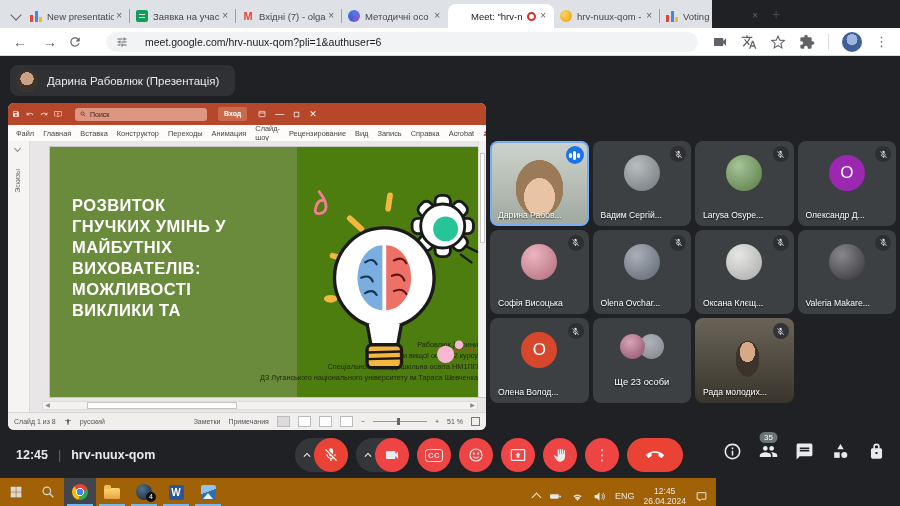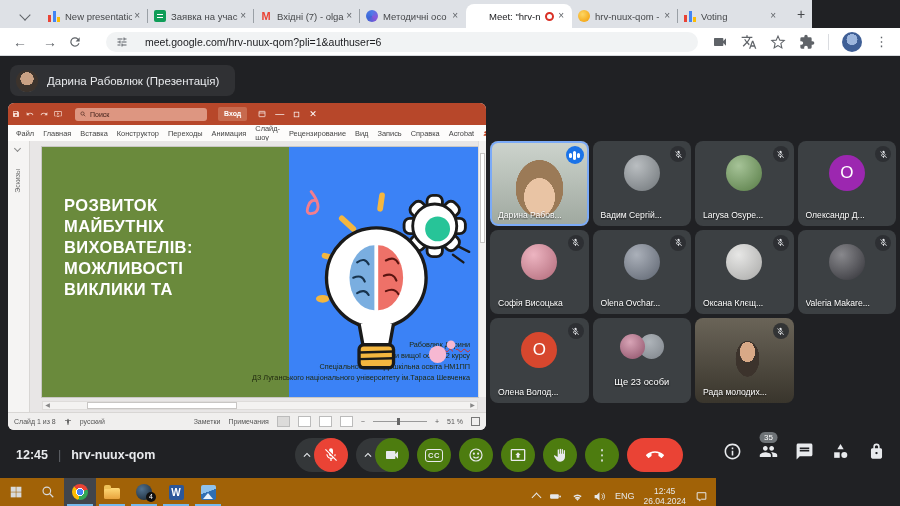--- a/index.html
+++ b/index.html
@@ -2,21 +2,21 @@
 <html><head>
 <meta charset="utf-8">
 <style>
   *{box-sizing:border-box;margin:0;padding:0;font-family:"Liberation Sans",sans-serif}
   html,body{width:900px;height:506px;overflow:hidden}
   body{position:relative;background:#202124}
   button{border:none;background:none;cursor:pointer;font-family:inherit}
   svg{display:block}
 
   
-  .tabstrip{position:absolute;left:0;top:0;width:812px;height:28px;background:#dee1e6;display:flex;align-items:flex-end}
+  .tabstrip{position:absolute;left:0;top:0;width:712px;height:28px;background:#dee1e6;display:flex;align-items:flex-end}
   .tab-search{width:26px;height:20px;margin:0 4px 2px 12px;display:flex;align-items:center;justify-content:center;color:#5f6368;border-radius:50%}
   .chev-down{width:8px;height:8px;border-right:1.6px solid #5f6368;border-bottom:1.6px solid #5f6368;transform:rotate(45deg);margin-top:-3px}
   .tabs{display:flex;align-items:flex-end;height:28px}
   .tab{width:106px;height:24px;display:flex;align-items:center;padding:0 6px;border-radius:8px 8px 0 0;position:relative;color:#45474a;font-size:9.5px}
   .tab:not(.active)+.tab:not(.active)::before{content:"";position:absolute;left:-1px;top:5px;height:14px;width:1px;background:#9aa0a6}
   .tab.active{background:#fff;color:#202124}
   .tab .fav{width:12px;height:12px;flex:0 0 12px;margin-right:5px;position:relative}
   .tab .tab-title{flex:1;white-space:nowrap;overflow:hidden}
   .tab .tab-close{color:#5f6368;font-size:10px;padding:0 2px;line-height:1}
   .rec-dot{width:9px;height:9px;border-radius:50%;background:#fff;border:2.5px solid #d93025;margin:0 2px;flex:0 0 9px}
@@ -60,21 +60,21 @@
   .pp-signin{height:14px;background:#c76a4e;border-radius:2px;color:#fff;font-size:7px;font-weight:bold;padding:0 6px;line-height:14px;margin-left:6px}
   .pp-winbtns{display:flex;gap:9px;align-items:center;color:#fff;font-size:9px;margin-left:6px;padding-right:2px}
   .pp-menubar{height:16px;background:#fdfcfb;display:flex;align-items:center;gap:9px;padding:8px 8px;border-bottom:1px solid #e1dfde}
   .pp-menu-item{font-size:7.4px;color:#444}
   .pp-share{margin-left:auto;display:flex;align-items:center;gap:3px;color:#c4401c;font-size:7.4px;font-weight:bold}
   .pp-content{position:absolute;left:0;top:38px;width:478px;height:271px;background:#e8e6e6}
   .pp-thumbs{position:absolute;left:0;top:0;width:22px;height:271px;background:#f5f4f3;border-right:1px solid #d8d6d4}
   .pp-thumbs .vlabel{writing-mode:vertical-rl;transform:rotate(180deg);font-size:7px;color:#666;position:absolute;left:6px;top:28px}
   .pp-thumbs .chev-down{border-color:#888;position:absolute;left:7px;top:8px;width:5px;height:5px}
   
-  .slide{position:absolute;left:34px;top:6px;width:436px;height:250px;background:#3b82f6;box-shadow:0 0 0 1px #c9c7c4}
+  .slide{position:absolute;left:42px;top:6px;width:436px;height:250px;background:#4d7c0f;box-shadow:0 0 0 1px #c9c7c4}
   .slide-green{position:absolute;left:0;top:0;width:247px;height:250px;background:#6a8a3c}
   .slide-title{position:absolute;left:22px;top:48px;color:#fff;font-weight:bold;font-size:16.5px;line-height:21px;letter-spacing:.4px}
   .slide-credits{position:absolute;right:8px;bottom:14px;text-align:right;color:#20290f;font-size:7.3px;line-height:11px}
   .misspelled{text-decoration:underline wavy #d93025 1px}
   .illus{position:absolute;right:4px;top:8px}
   
   .hscroll{position:absolute;left:34px;top:260px;width:436px;height:9px;background:#f3f2f1;border:1px solid #dedcda;display:flex;align-items:center}
   .hthumb{position:absolute;left:44px;width:150px;height:7px;background:#fff;border:1px solid #c8c6c4}
   .harrow{width:9px;height:7px;color:#888;font-size:6px;line-height:7px;text-align:center}
   .harrow.right{margin-left:auto}
@@ -115,21 +115,21 @@
   .audiobadge i{width:2.5px;background:#fff;border-radius:2px;display:block}
   .audiobadge i:nth-child(1){height:5px}.audiobadge i:nth-child(2){height:9px}.audiobadge i:nth-child(3){height:5px}
 
   
   .meetbar{position:absolute;left:0;top:432px;width:900px;height:46px;background:#202124;display:flex;align-items:center}
   .meet-info{display:flex;align-items:center;gap:10px;padding-left:16px;color:#e8eaed;font-size:12.5px;font-weight:bold}
   .meet-info .sep{color:#5f6368;font-weight:normal}
   .controls{position:absolute;left:295px;top:6px;display:flex;align-items:center;gap:8px}
   .ctl-pill{display:flex;align-items:center;background:#343739;border-radius:18px;padding-left:5px}
   .ctl-chev{color:#e8eaed;width:14px;height:14px}
-  .circle{width:34px;height:34px;border-radius:50%;background:#4d7c0f;color:#e8eaed;display:flex;align-items:center;justify-content:center}
+  .circle{width:34px;height:34px;border-radius:50%;background:#ef4444;color:#e8eaed;display:flex;align-items:center;justify-content:center}
   .circle.red{background:#ea4335;color:#fff}
   .circle svg{width:16px;height:16px}
   .ccbox{border:1.5px solid #e8eaed;border-radius:3px;font-size:7.5px;font-weight:bold;padding:1px 2px;letter-spacing:.5px}
   .endcall{width:56px;height:34px;border-radius:17px;background:#ea4335;color:#fff;display:flex;align-items:center;justify-content:center}
   .endcall svg{width:18px;height:18px}
   .panel-btns{position:absolute;right:14px;top:10px;display:flex;align-items:center;gap:17px;color:#e8eaed}
   .panel-btns svg{width:19px;height:19px}
   .pplbtn{position:relative}
   .count-badge{position:absolute;top:-10px;left:50%;transform:translateX(-50%);background:#6e7377;color:#fff;font-size:8px;border-radius:8px;padding:1px 5px}
 
@@ -306,20 +306,21 @@
     <div class="pp-content">
       <div class="pp-thumbs">
         <span class="chev-down"></span>
         <span class="vlabel">Эскизы</span>
       </div>
 
       <div class="slide">
         <div class="slide-green"></div>
         <div class="slide-title">
             <div>РОЗВИТОК</div>
+            <div>ГНУЧКИХ УМІНЬ У</div>
             <div>МАЙБУТНІХ</div>
             <div>ВИХОВАТЕЛІВ:</div>
             <div>МОЖЛИВОСТІ</div>
             <div>ВИКЛИКИ ТА</div>
           </div>
         <div class="slide-credits">
           <div><span>Рабовлюк </span><span class="misspelled">Дарини</span></div>
         <div>Здобувачки вищої освіти 2 курсу</div>
             <div>Спеціальності 012 Дошкільна освіта НМ1ПП</div>
             <div>ДЗ Луганського національного університету ім.Тараса Шевченка</div>

